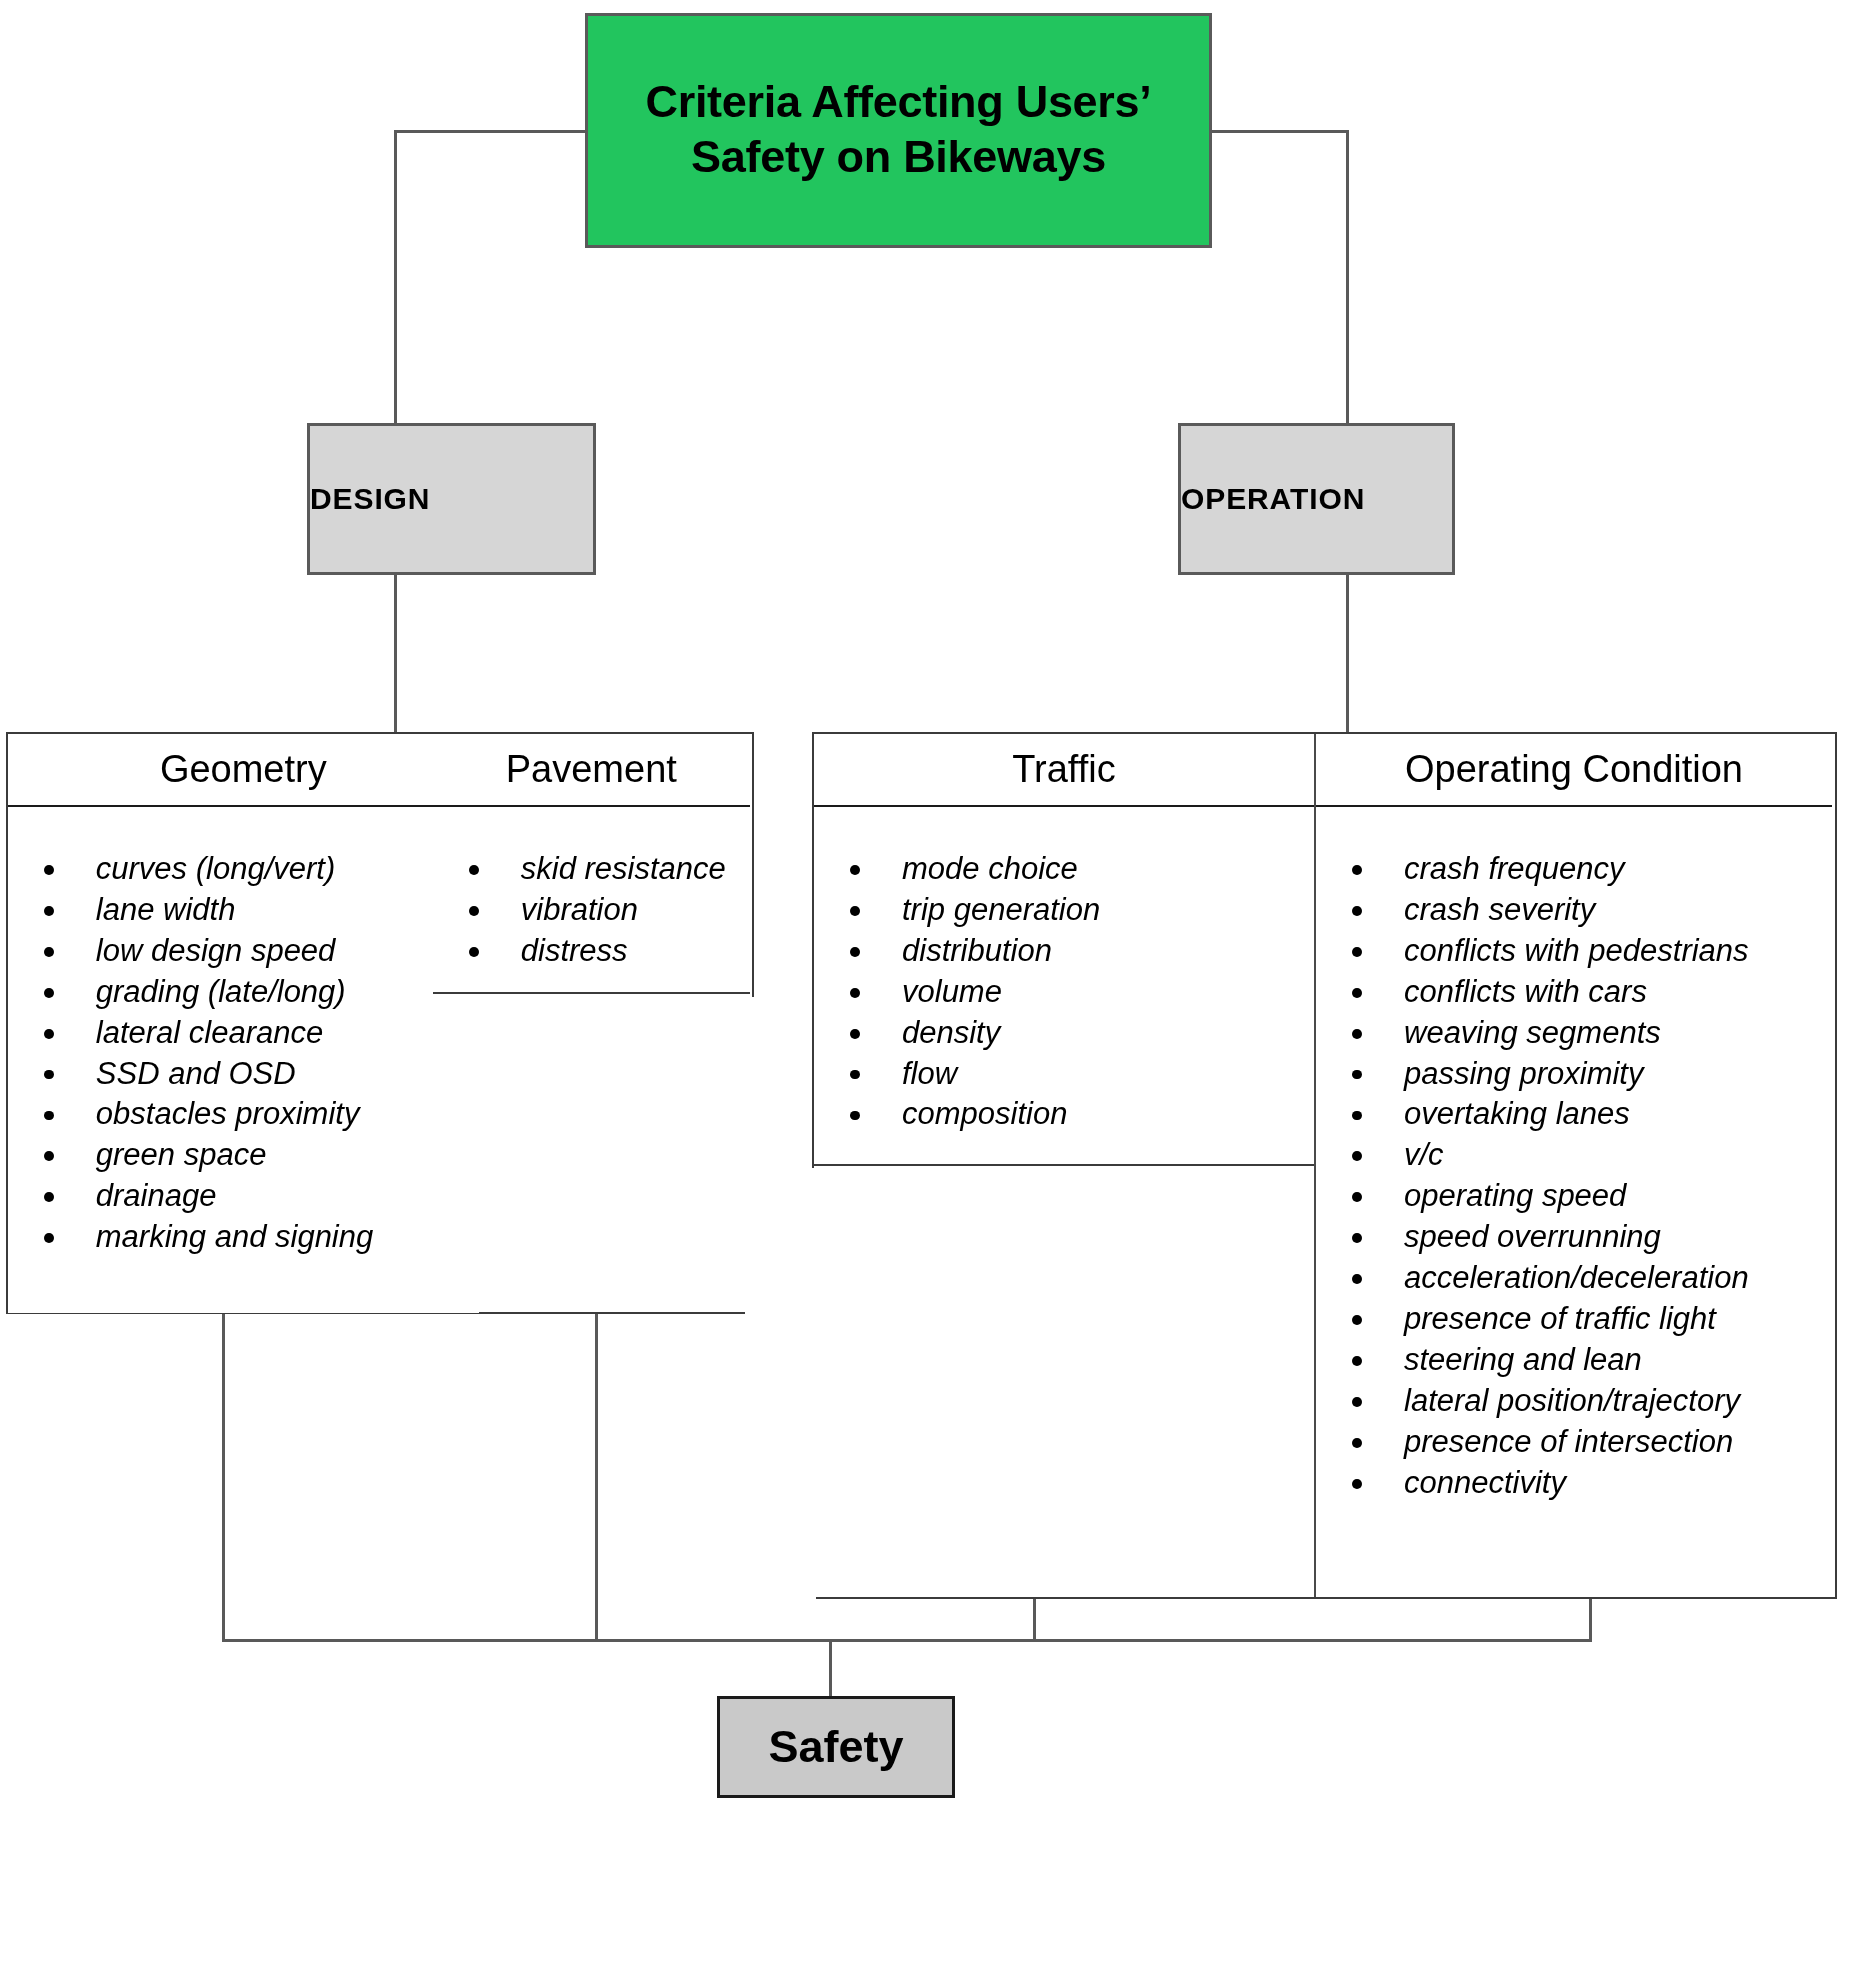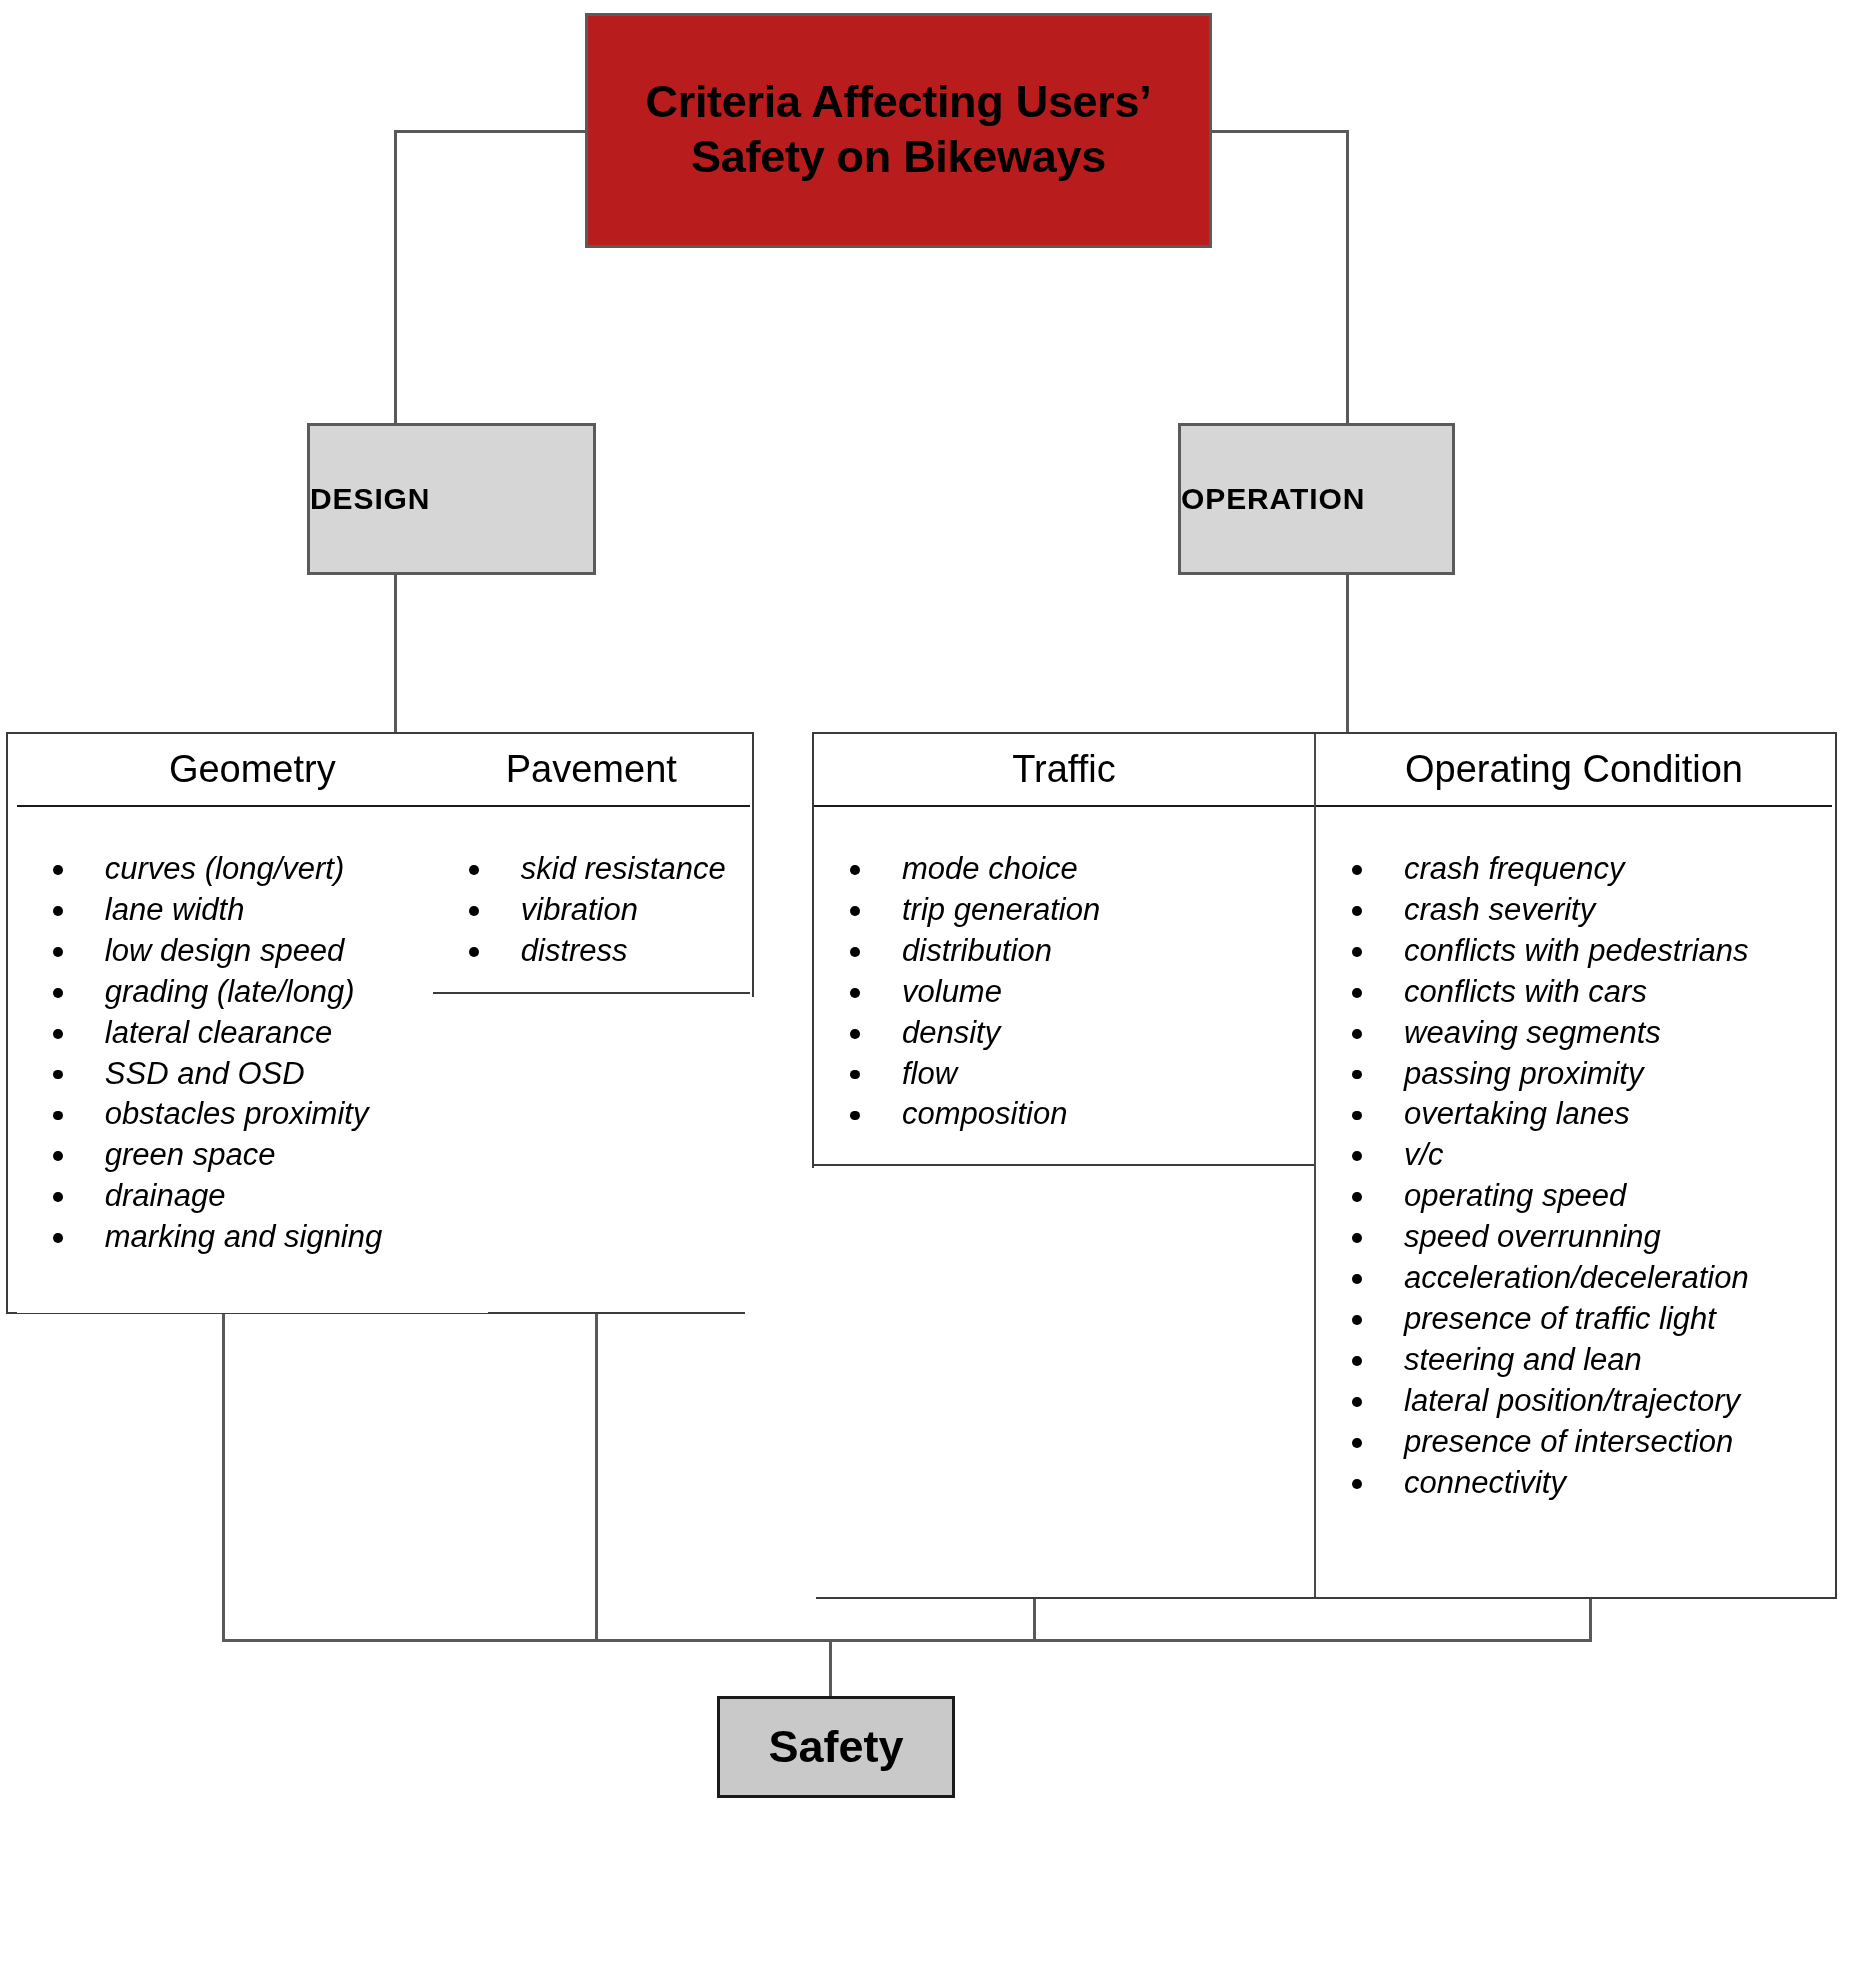--- a/index.html
+++ b/index.html
@@ -8,21 +8,21 @@
   .canvas{position:absolute;left:0;top:0;width:1871px;height:1975px;}
 
   
   .box{position:absolute;box-sizing:border-box;}
   .line-h{position:absolute;background:#595959;height:2.9px;}
   .line-v{position:absolute;background:#595959;width:2.9px;}
 
   
   #title-box{
     left:585px;top:12.7px;width:627px;height:235px;
-    background:#b91c1c;border:3.5px solid #5a5a5a;
+    background:#22c55e;border:3.5px solid #5a5a5a;
     display:flex;align-items:center;justify-content:center;text-align:center;
   }
   #title-box .t{
     font-size:45px;font-weight:bold;line-height:1.22;letter-spacing:-0.3px;
     padding:0 23px;
   }
 
   
   .lvl2{
     background:#d6d6d6;border:3.5px solid #5a5a5a;
@@ -94,21 +94,21 @@
   <div class="box lvl2" id="design-box">
     <span class="t">DESIGN</span>
   </div>
   <div class="box lvl2" id="operation-box">
     <span class="t">OPERATION</span>
   </div>
 
   <div class="box panel" id="design-group">
     <div class="col-sep" style="left:423px;height:100%;"></div>
 
-    <div class="col" style="left:9px;width:471px;height:579px;">
+    <div class="col" style="left:0px;width:471px;height:579px;">
       <div class="col-head">
         <span class="t">Geometry</span>
       </div>
       <div class="col-body">
         <ul class="items">
           <li><span class="dot"></span><span>curves (long/vert)</span></li>
           <li><span class="dot"></span><span>lane width</span></li>
           <li><span class="dot"></span><span>low design speed</span></li>
           <li><span class="dot"></span><span>grading (late/long)</span></li>
           <li><span class="dot"></span><span>lateral clearance</span></li>

